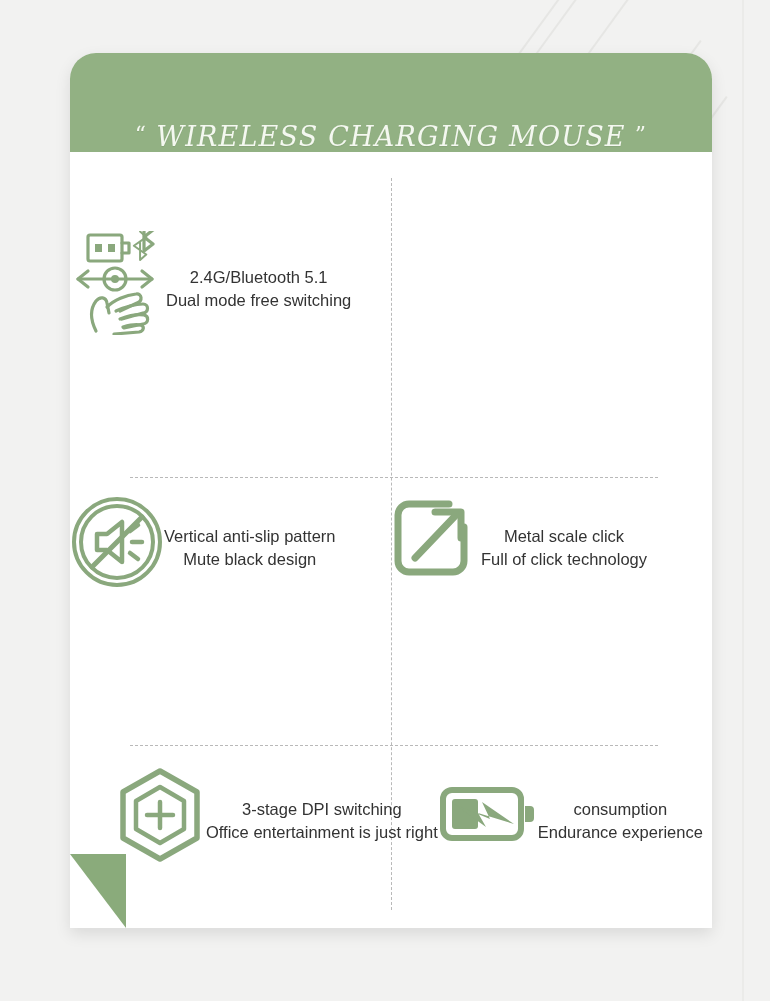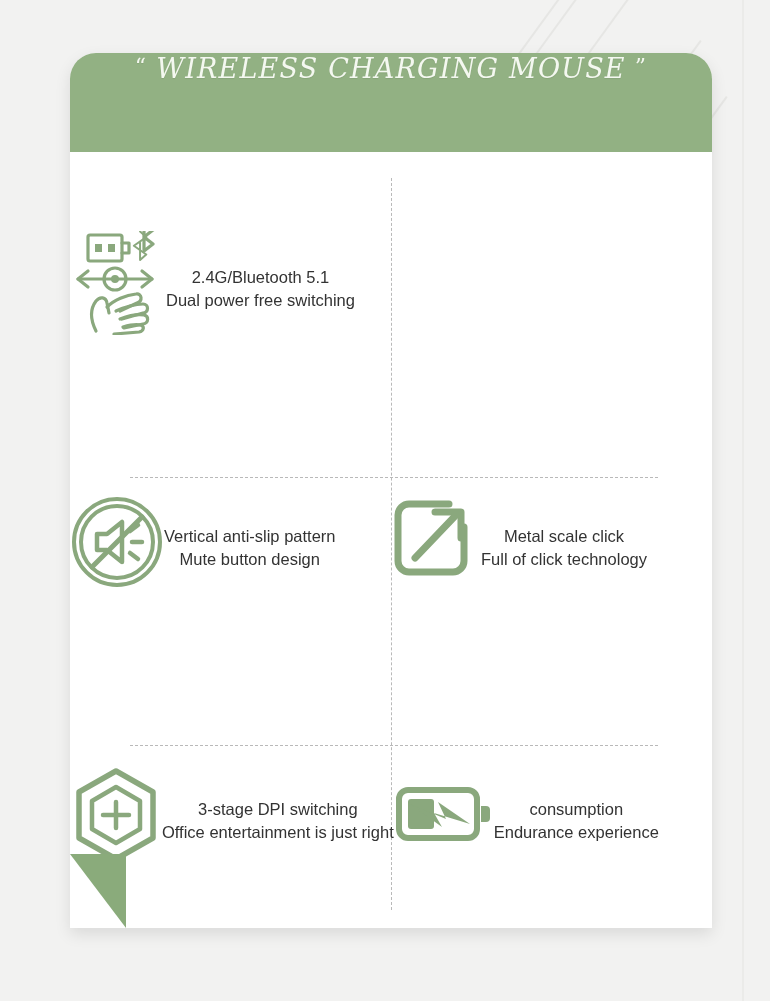--- a/index.html
+++ b/index.html
@@ -44,21 +44,21 @@
     background: #ffffff;
     border-radius: 26px 26px 0 0;
     box-shadow: 0 6px 16px rgba(0,0,0,0.10);
   }
 
   .card-header {
     height: 99px;
     border-radius: 26px 26px 0 0;
     background: #92b183;
     display: flex;
-    align-items: flex-start;
+    align-items: flex-end;
     justify-content: center;
     position: relative;
   }
   .card-title {
     color: #f4f8f0;
     font-family: "DejaVu Serif", "Liberation Serif", serif;
     font-style: italic;
     font-size: 27px;
     letter-spacing: 1.2px;
     white-space: nowrap;
@@ -80,21 +80,21 @@
     padding: 0;
     height: 776px;
   }
   .row {
     display: flex;
     height: 268px;
     position: relative;
   }
   .row.r1 { height: 238px; }
   .row.r2 { height: 268px; }
-  .row.r3 { height: 270px; }
+  .row.r3 { height: 270px; padding-left: 44px; }
 
   .cell {
     flex: 1;
     display: flex;
     flex-direction: row;
     align-items: center;
     box-sizing: border-box;
   }
   .cell.c-left  { padding-top: 24px; }
   .cell.c-right { padding-top: 24px; }
@@ -202,21 +202,21 @@
 
             <path d="M26 100 C20 88 20 78 26 70 C30 65 36 66 37 72 L39 82"></path>
             <path d="M37 76 C44 69 56 64 66 63 C72 62 73 70 67 72 L50 80"></path>
             <path d="M46 80 C54 76 66 73 73 73 C79 73 79 81 73 82 L52 88"></path>
             <path d="M50 88 C58 85 68 83 74 84 C79 85 79 92 73 93 L54 97"></path>
             <path d="M53 96 C60 94 66 93 70 94 C75 95 74 100 69 101 L44 103"></path>
           </svg>
         </div>
         <div class="caption">
           <div>2.4G/Bluetooth 5.1</div>
-          <div>Dual power free switching</div>
+          <div>Dual mode free switching</div>
         </div>
       </div>
 
     </div>
 
     <div class="row r2">
 
       <div class="cell c-left">
         <div class="icon-wrap">
           <svg width="94" height="94" viewBox="0 0 94 94" fill="none" stroke="#8aa87d" stroke-width="4" stroke-linecap="round" stroke-linejoin="round">
@@ -224,21 +224,21 @@
             <circle cx="47" cy="47" r="36"></circle>
             <path d="M27 39 h10 L52 27 v40 L37 55 H27 Z" stroke-width="4.5"></path>
             <line x1="62" y1="47" x2="72" y2="47" stroke-width="4.5"></line>
             <line x1="60" y1="36" x2="68" y2="30" stroke-width="4.5"></line>
             <line x1="60" y1="58" x2="68" y2="64" stroke-width="4.5"></line>
             <line x1="22" y1="72" x2="72" y2="22" stroke-width="5"></line>
           </svg>
         </div>
         <div class="caption">
           <div>Vertical anti-slip pattern</div>
-          <div>Mute button design</div>
+          <div>Mute black design</div>
         </div>
       </div>
 
       <div class="cell c-right">
         <div class="icon-wrap">
           <svg width="90" height="90" viewBox="0 0 90 90" fill="none" stroke="#8aa87d" stroke-width="7" stroke-linecap="round" stroke-linejoin="round">
             <path d="M58 7 H18 C12 7 7 12 7 18 V64 C7 70 12 75 18 75 H62 C68 75 73 70 73 64 V30"></path>
             <line x1="24" y1="61" x2="66" y2="17"></line>
             <path d="M44 15 H70 V41"></path>
           </svg>

